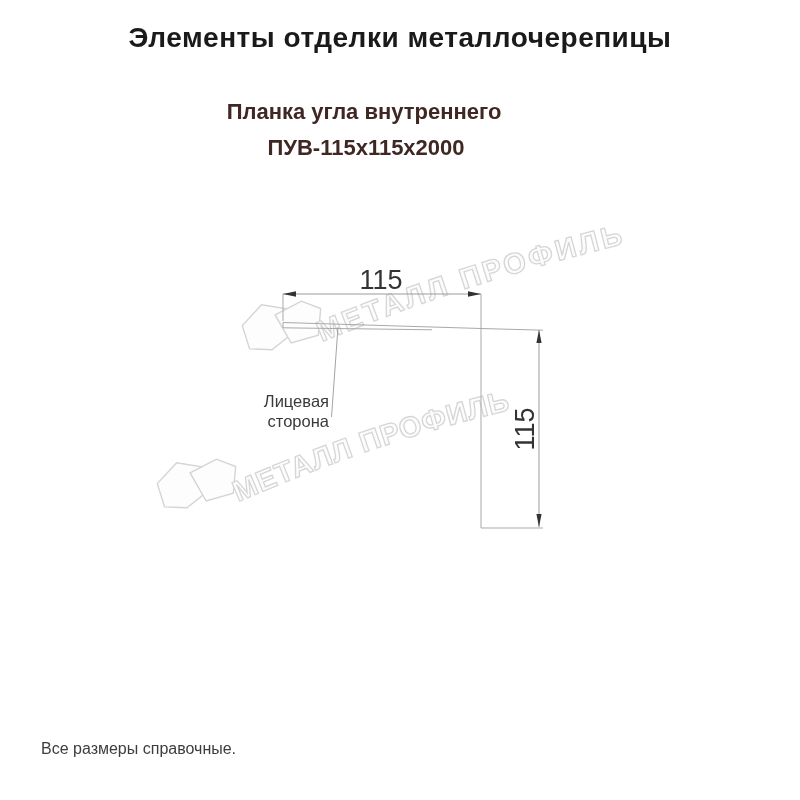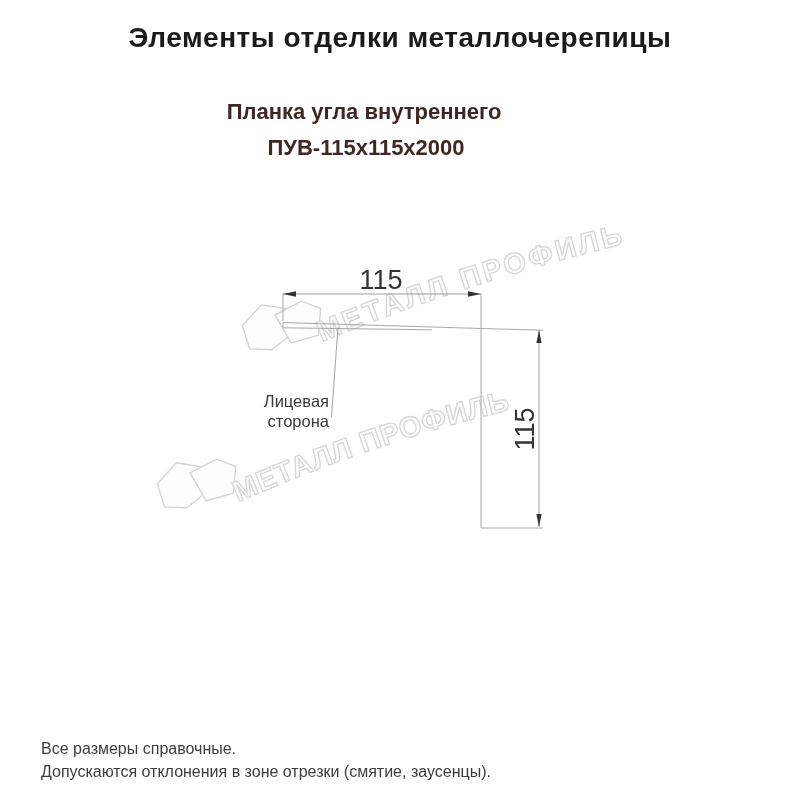--- a/index.html
+++ b/index.html
@@ -94,14 +94,13 @@
   <polygon class="arrow" points="539,527 536.4,514 541.6,514"></polygon>
   <text class="dim-label" transform="translate(534,429) rotate(-90)" text-anchor="middle">115</text>
 
   <line class="leader" x1="338" y1="327" x2="331.5" y2="417"></line>
   <text class="face-label" x="329" y="407" text-anchor="end">Лицевая</text>
   <text class="face-label" x="329" y="427" text-anchor="end">сторона</text>
 </svg>
 
 <div class="footnotes">
   <div>Все размеры справочные.</div>
-  <div>Допускаются отклонения в зоне отрезки (смятие, заусенцы).</div>
 </div>
 
 </body></html>

